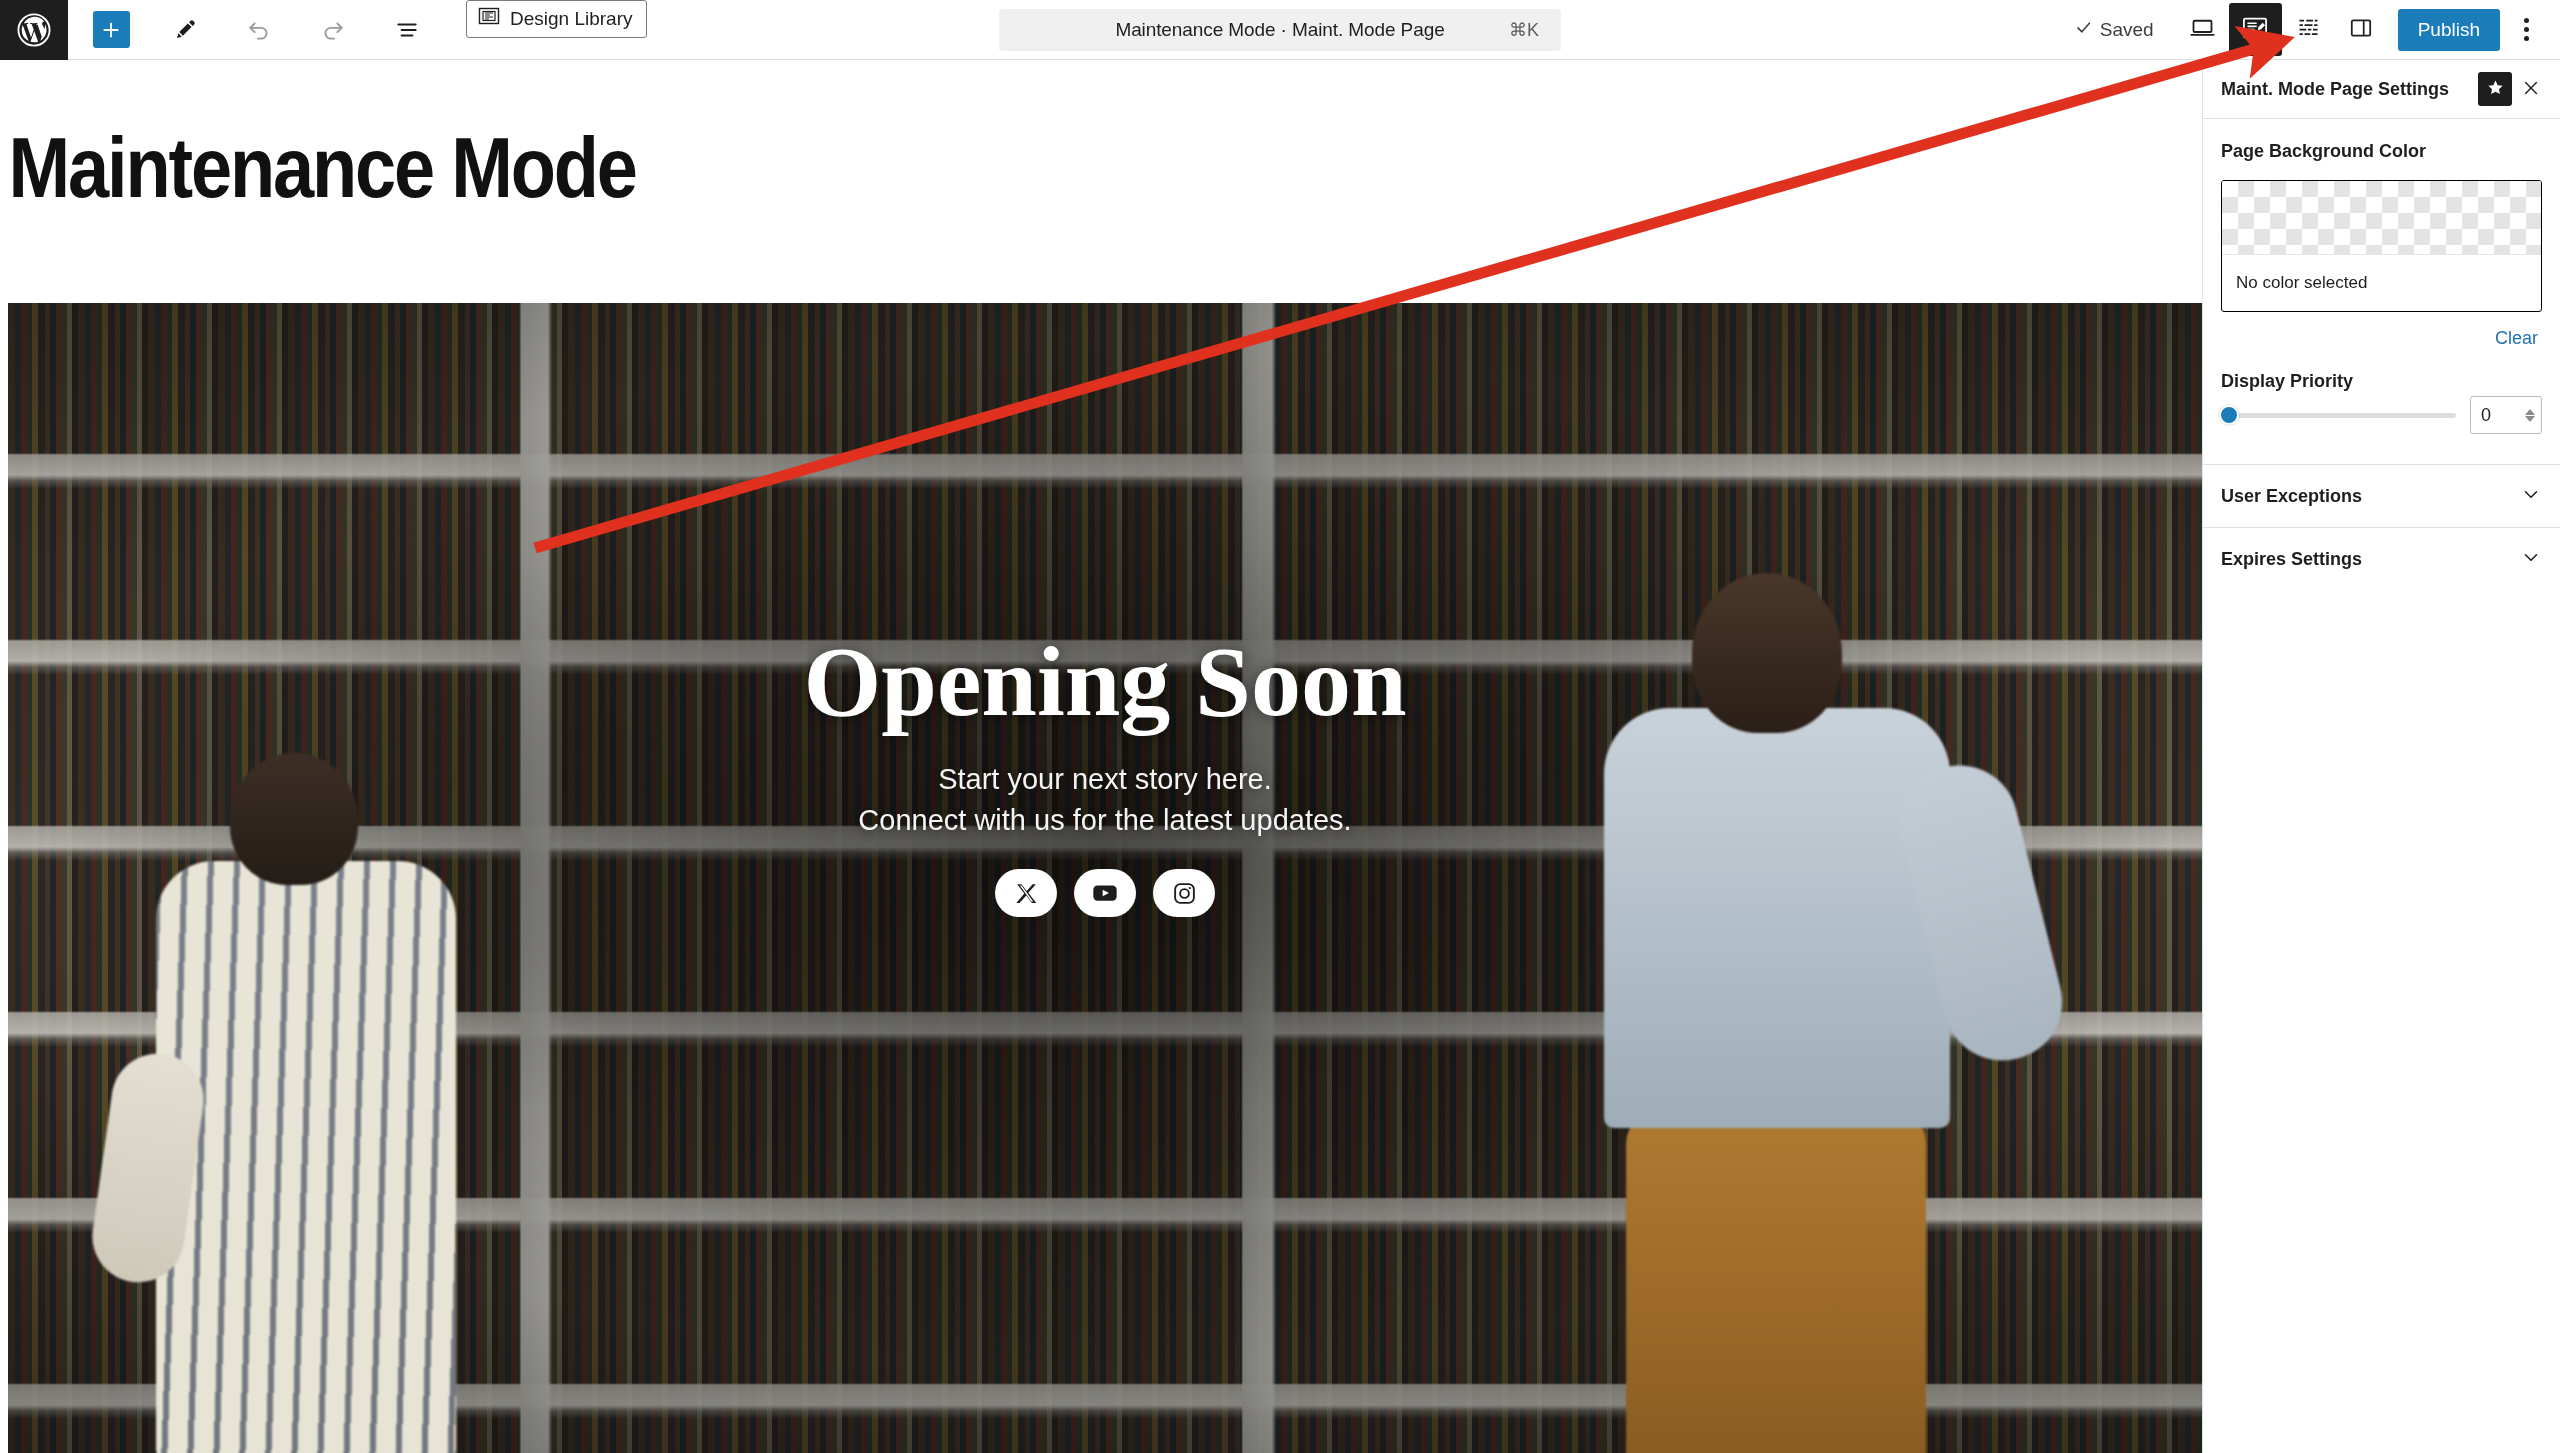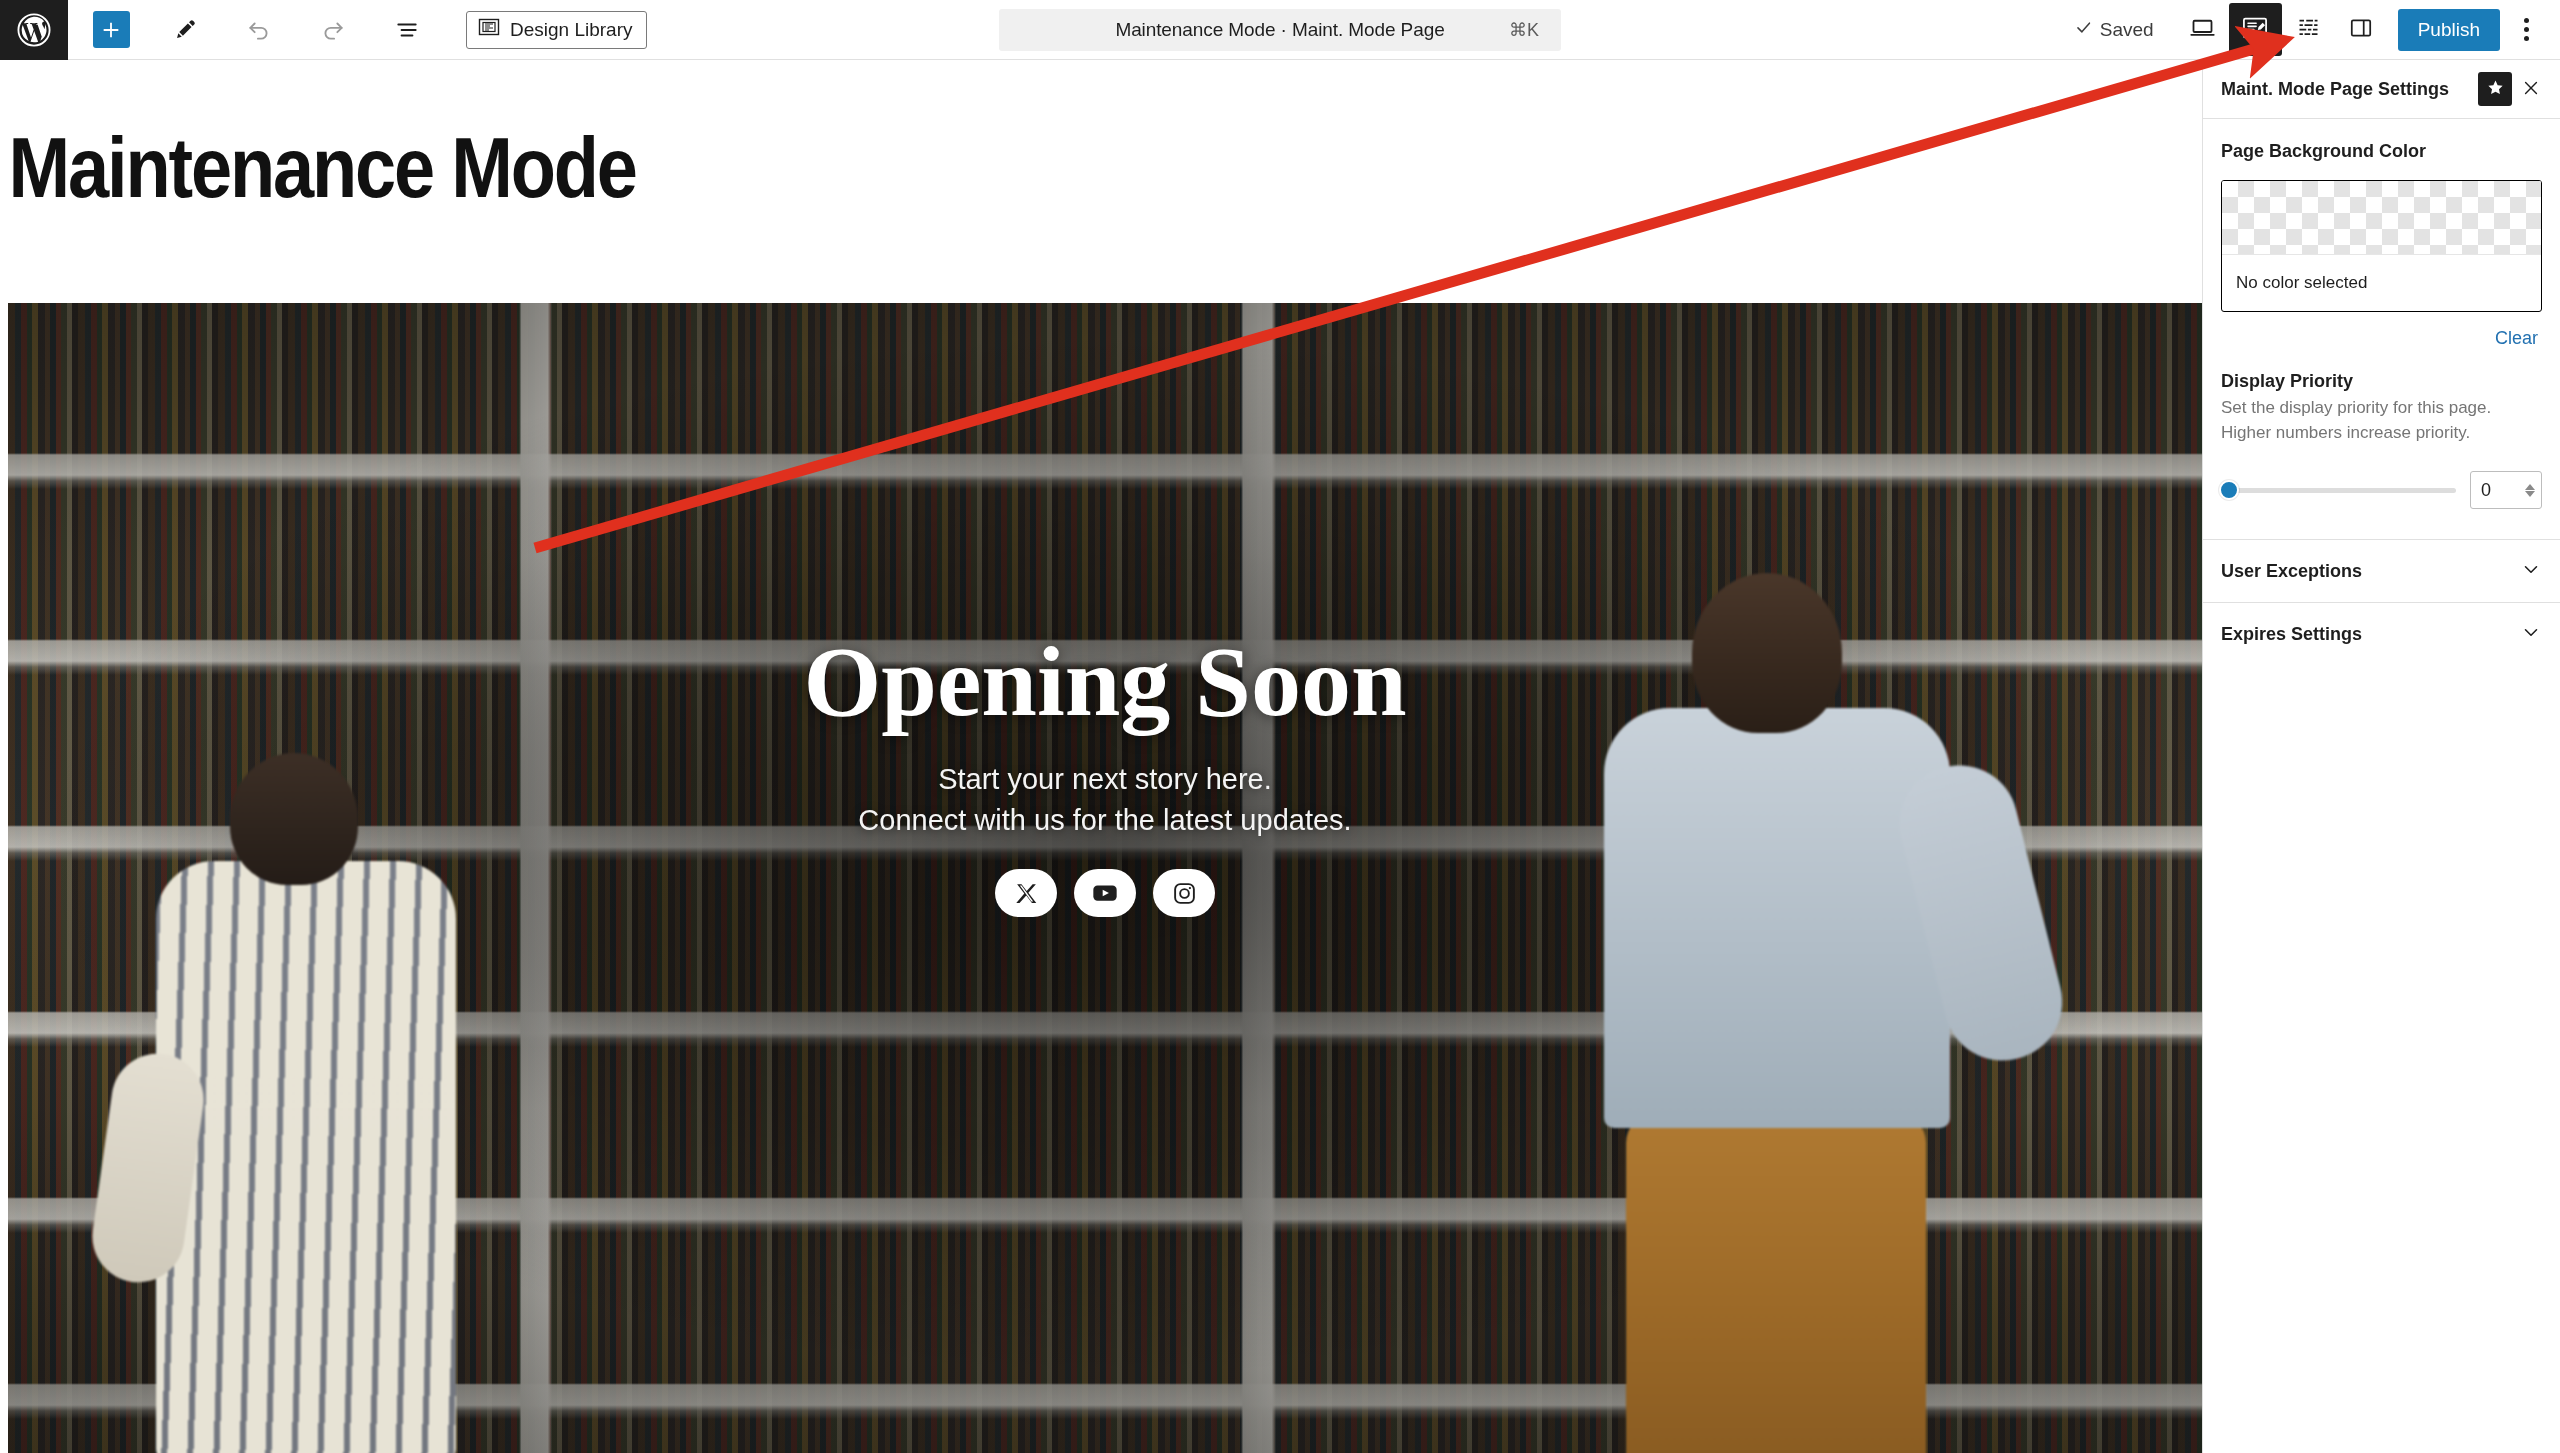--- a/index.html
+++ b/index.html
@@ -40,21 +40,21 @@
     background: #1e1e1e;
     display: flex;
     align-items: center;
     justify-content: center;
     flex: 0 0 auto;
   }
   .wp-logo-btn svg { display: block; }
 
   .toolbar-left {
     display: flex;
-    align-items: center;
+    align-items: flex-start;
     gap: 16px;
     padding-left: 14px;
     flex: 0 0 auto;
   }
 
   .tb-btn {
     width: 58px;
     height: 60px;
     display: flex;
     align-items: center;
@@ -822,21 +822,20 @@
           <div class="checker"></div>
           <div class="color-readout">No color selected</div>
         </div>
 
         <div class="clear-row">
           <button class="clear-link">Clear</button>
         </div>
 
         <div>
           <div class="section-title">Display Priority</div>
-          <div class="section-help">Set the display priority for this page. Higher numbers increase priority.</div>
 
           <div class="slider-row">
             <div class="range-track">
               <div class="range-thumb"></div>
             </div>
             <div class="number-field">
               <span class="number-value">0</span>
               <span class="spinner">
                 <span class="spin-up"></span>
                 <span class="spin-down"></span>

